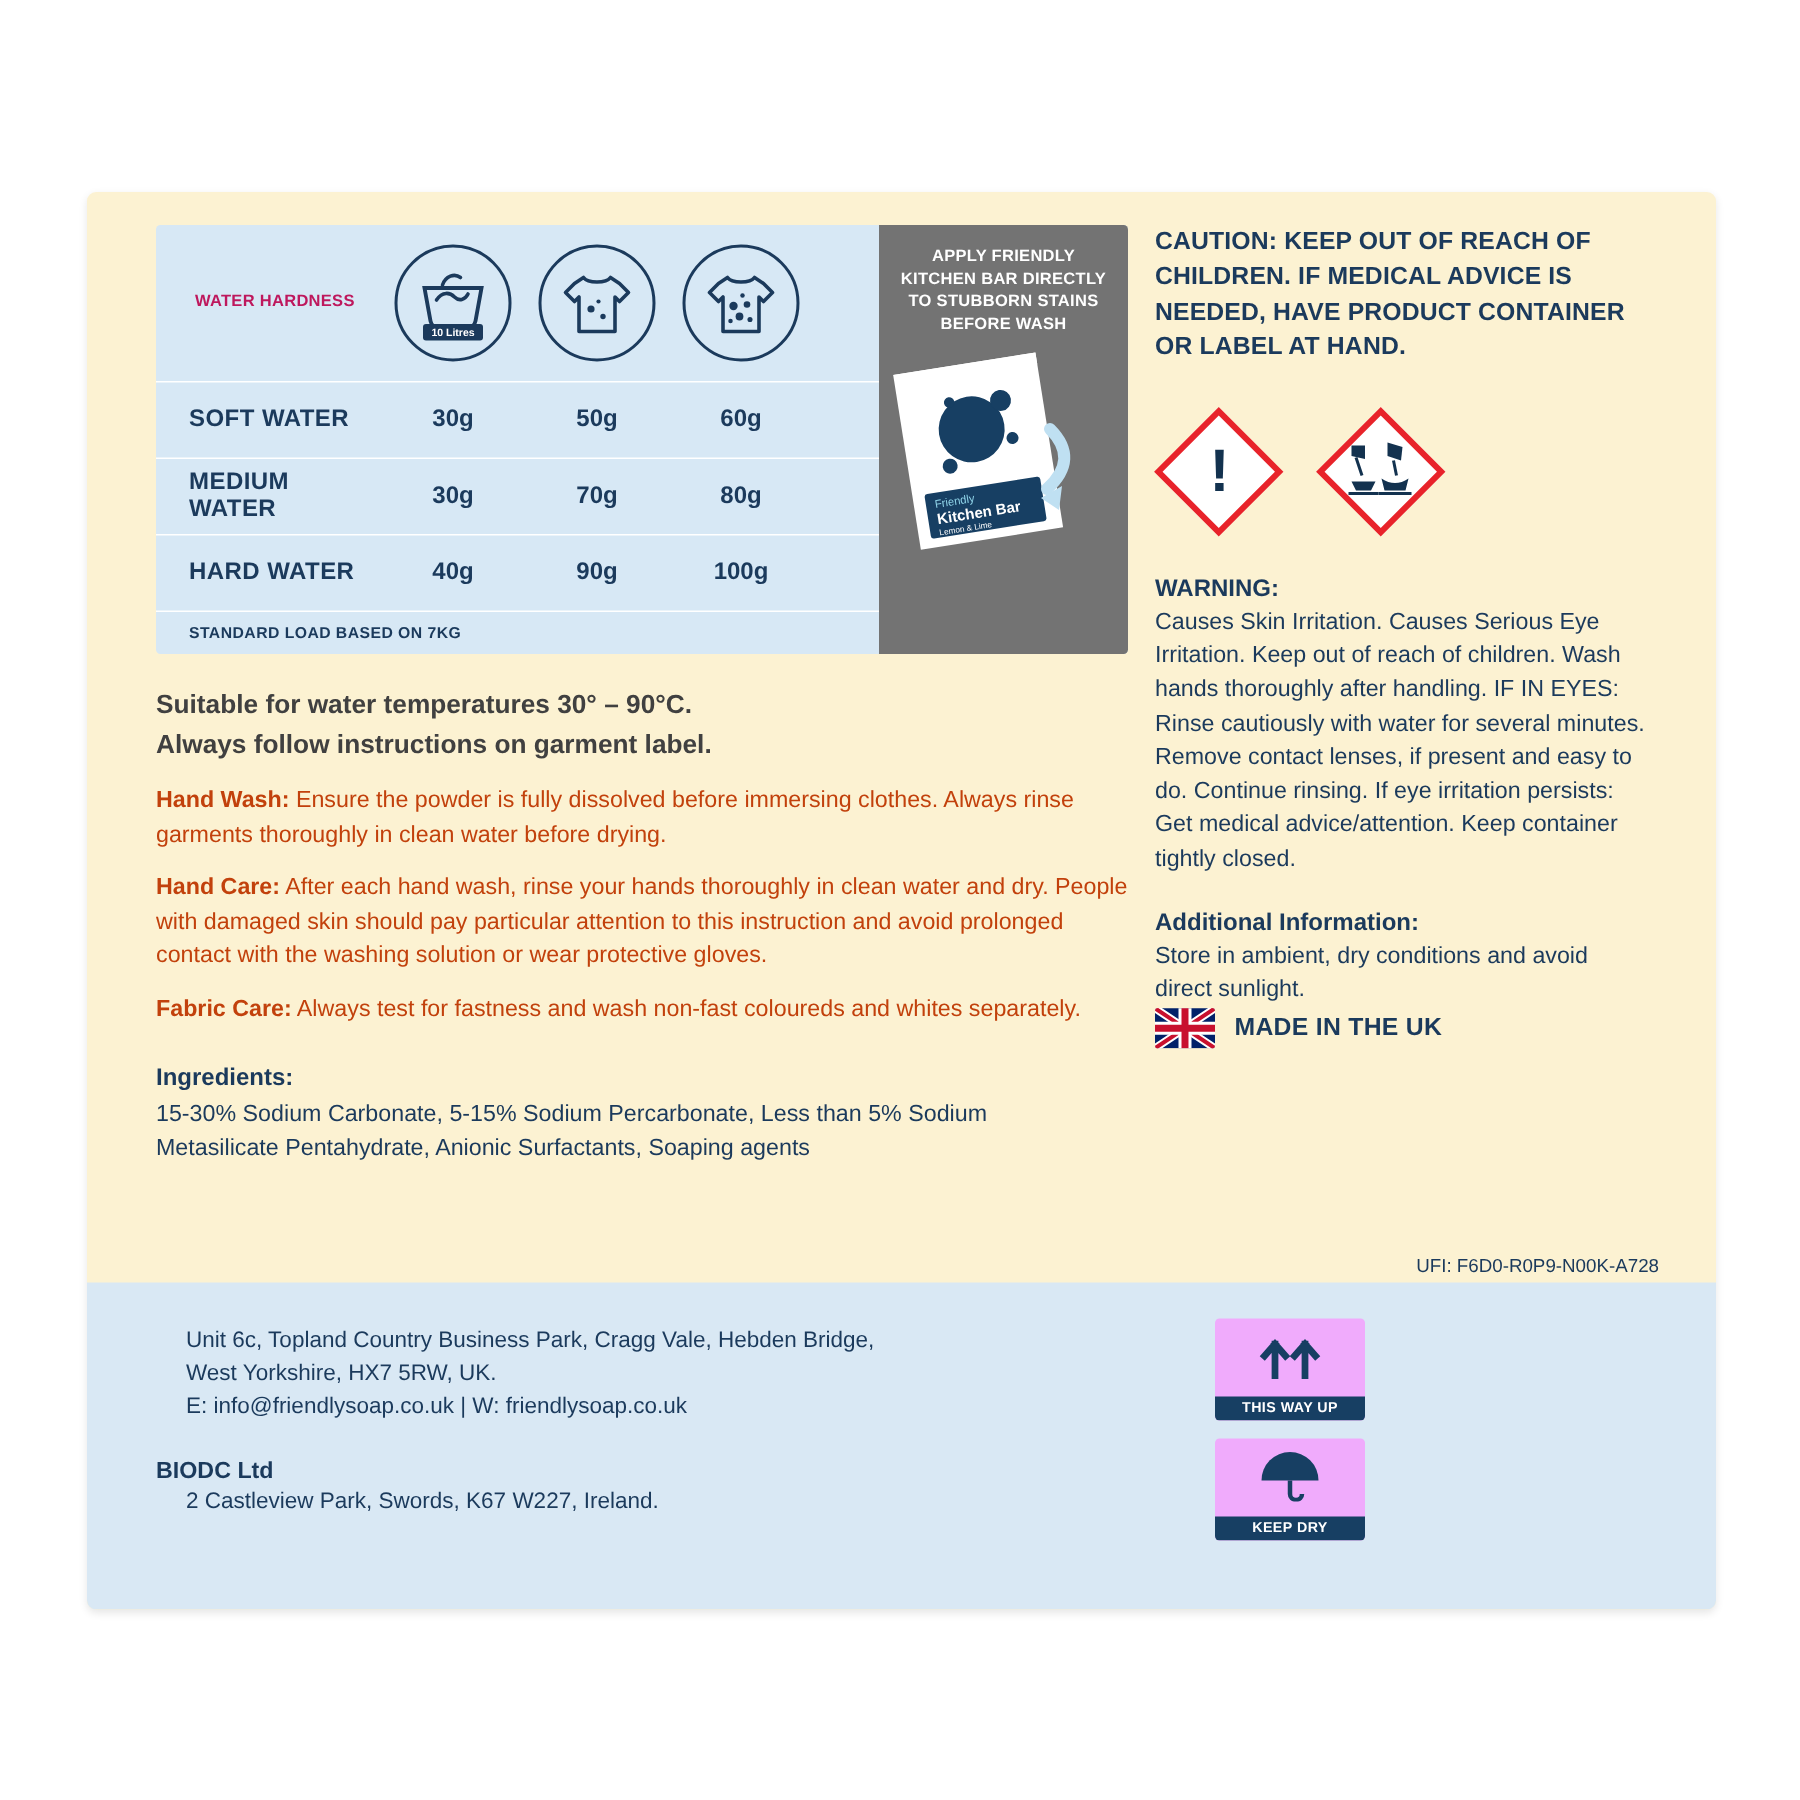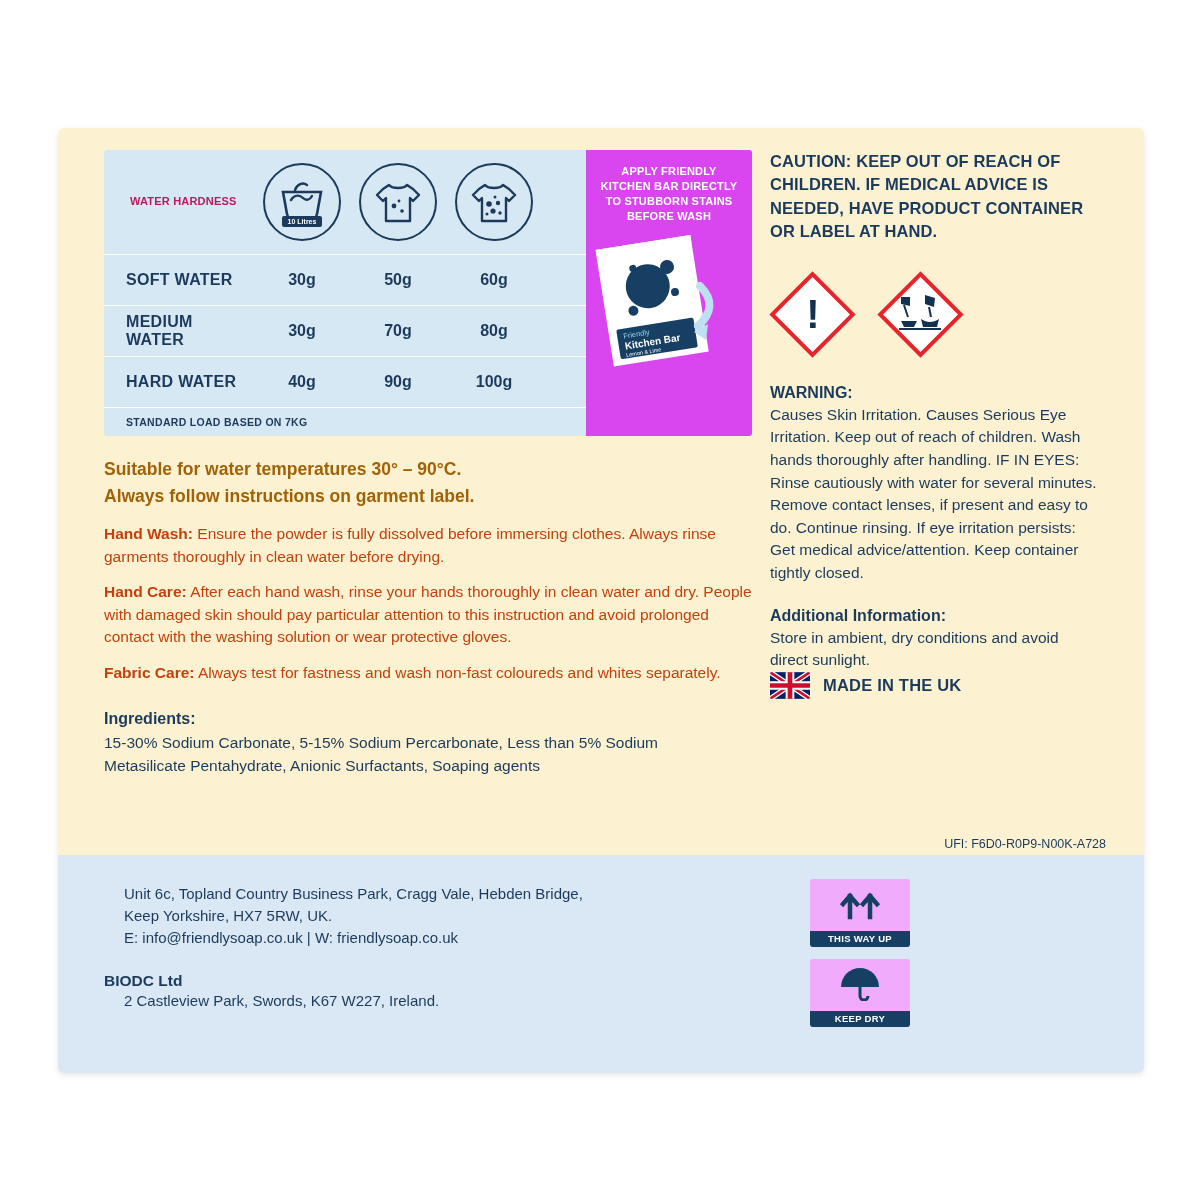--- a/index.html
+++ b/index.html
@@ -82,38 +82,38 @@
     padding-left: 22px;
     font-size: 10.5px;
     font-weight: 700;
     letter-spacing: .3px;
   }
   
   #promo {
     position: absolute;
     right: 0; top: 0;
     width: 166px; height: 100%;
-    background: #d946ef;
+    background: #737373;
     color: #fff;
     padding: 14px 10px 0 10px;
     text-align: center;
   }
   #promo .ptxt {
     font-size: 11px;
     font-weight: 700;
     line-height: 1.35;
     letter-spacing: .2px;
   }
   
   .lead {
     font-size: 17.5px;
     font-weight: 700;
     line-height: 1.55;
     margin-top: 20px;
-    color: #a16207;
+    color: #404040;
   }
   .para {
     font-size: 15.5px;
     line-height: 1.45;
     margin-top: 13px;
     color: #c2410c;
   }
   .para b { font-weight: 700; }
   .ing-title {
     font-size: 16px;
@@ -346,21 +346,21 @@
         <path d="M30 0 V40 M0 20 H60" stroke="#fff" stroke-width="13"></path>
         <path d="M30 0 V40 M0 20 H60" stroke="#C8102E" stroke-width="7"></path>
       </svg>
       <div class="made-txt">MADE IN THE UK</div>
     </div>
   </div>
 
   <div id="footer">
     <div id="foot-left">
       <div class="comp-line">Unit 6c, Topland Country Business Park, Cragg Vale, Hebden Bridge,</div>
-      <div class="comp-line">Keep Yorkshire, HX7 5RW, UK.</div>
+      <div class="comp-line">West Yorkshire, HX7 5RW, UK.</div>
       <div class="comp-line">E: info@friendlysoap.co.uk  |  W: friendlysoap.co.uk</div>
       <div class="comp-name comp-gap">BIODC Ltd</div>
       <div class="comp-line">2 Castleview Park, Swords, K67 W227, Ireland.</div>
     </div>
 
     <div id="foot-right">
       <div class="pictos">
         <div class="picto">
           <div class="art">
             <svg width="46" height="34" viewBox="0 0 46 34">

